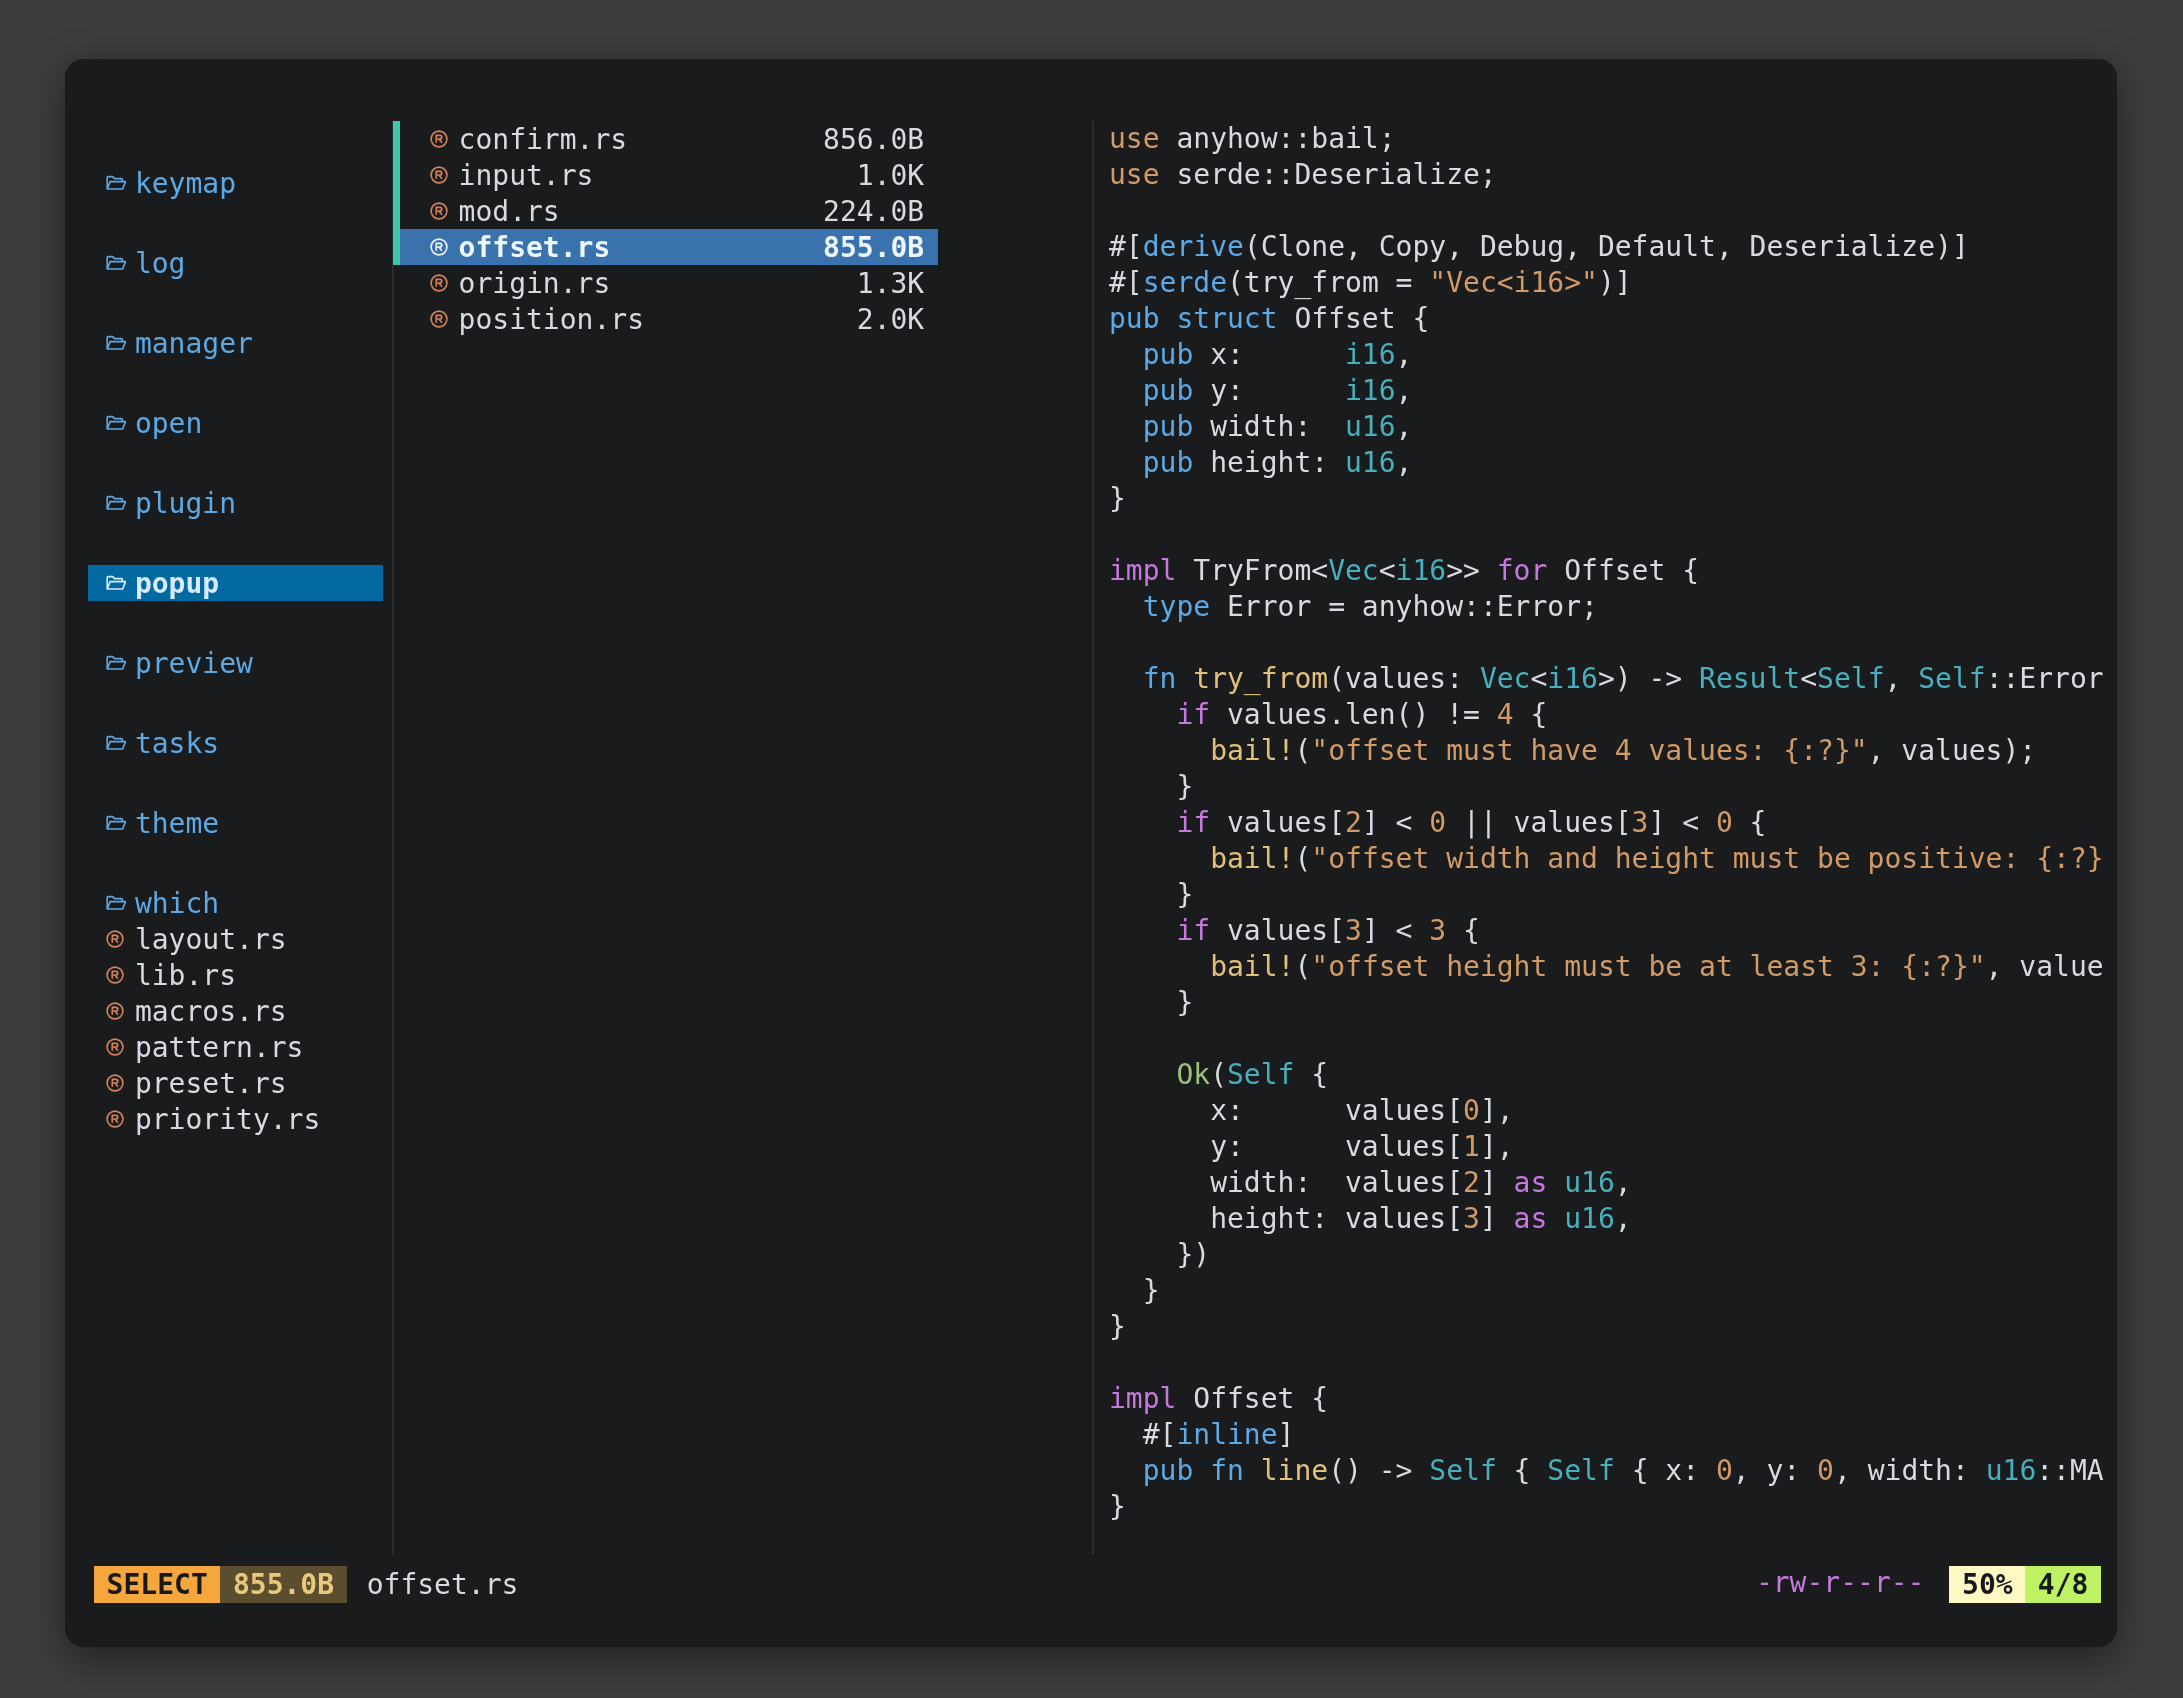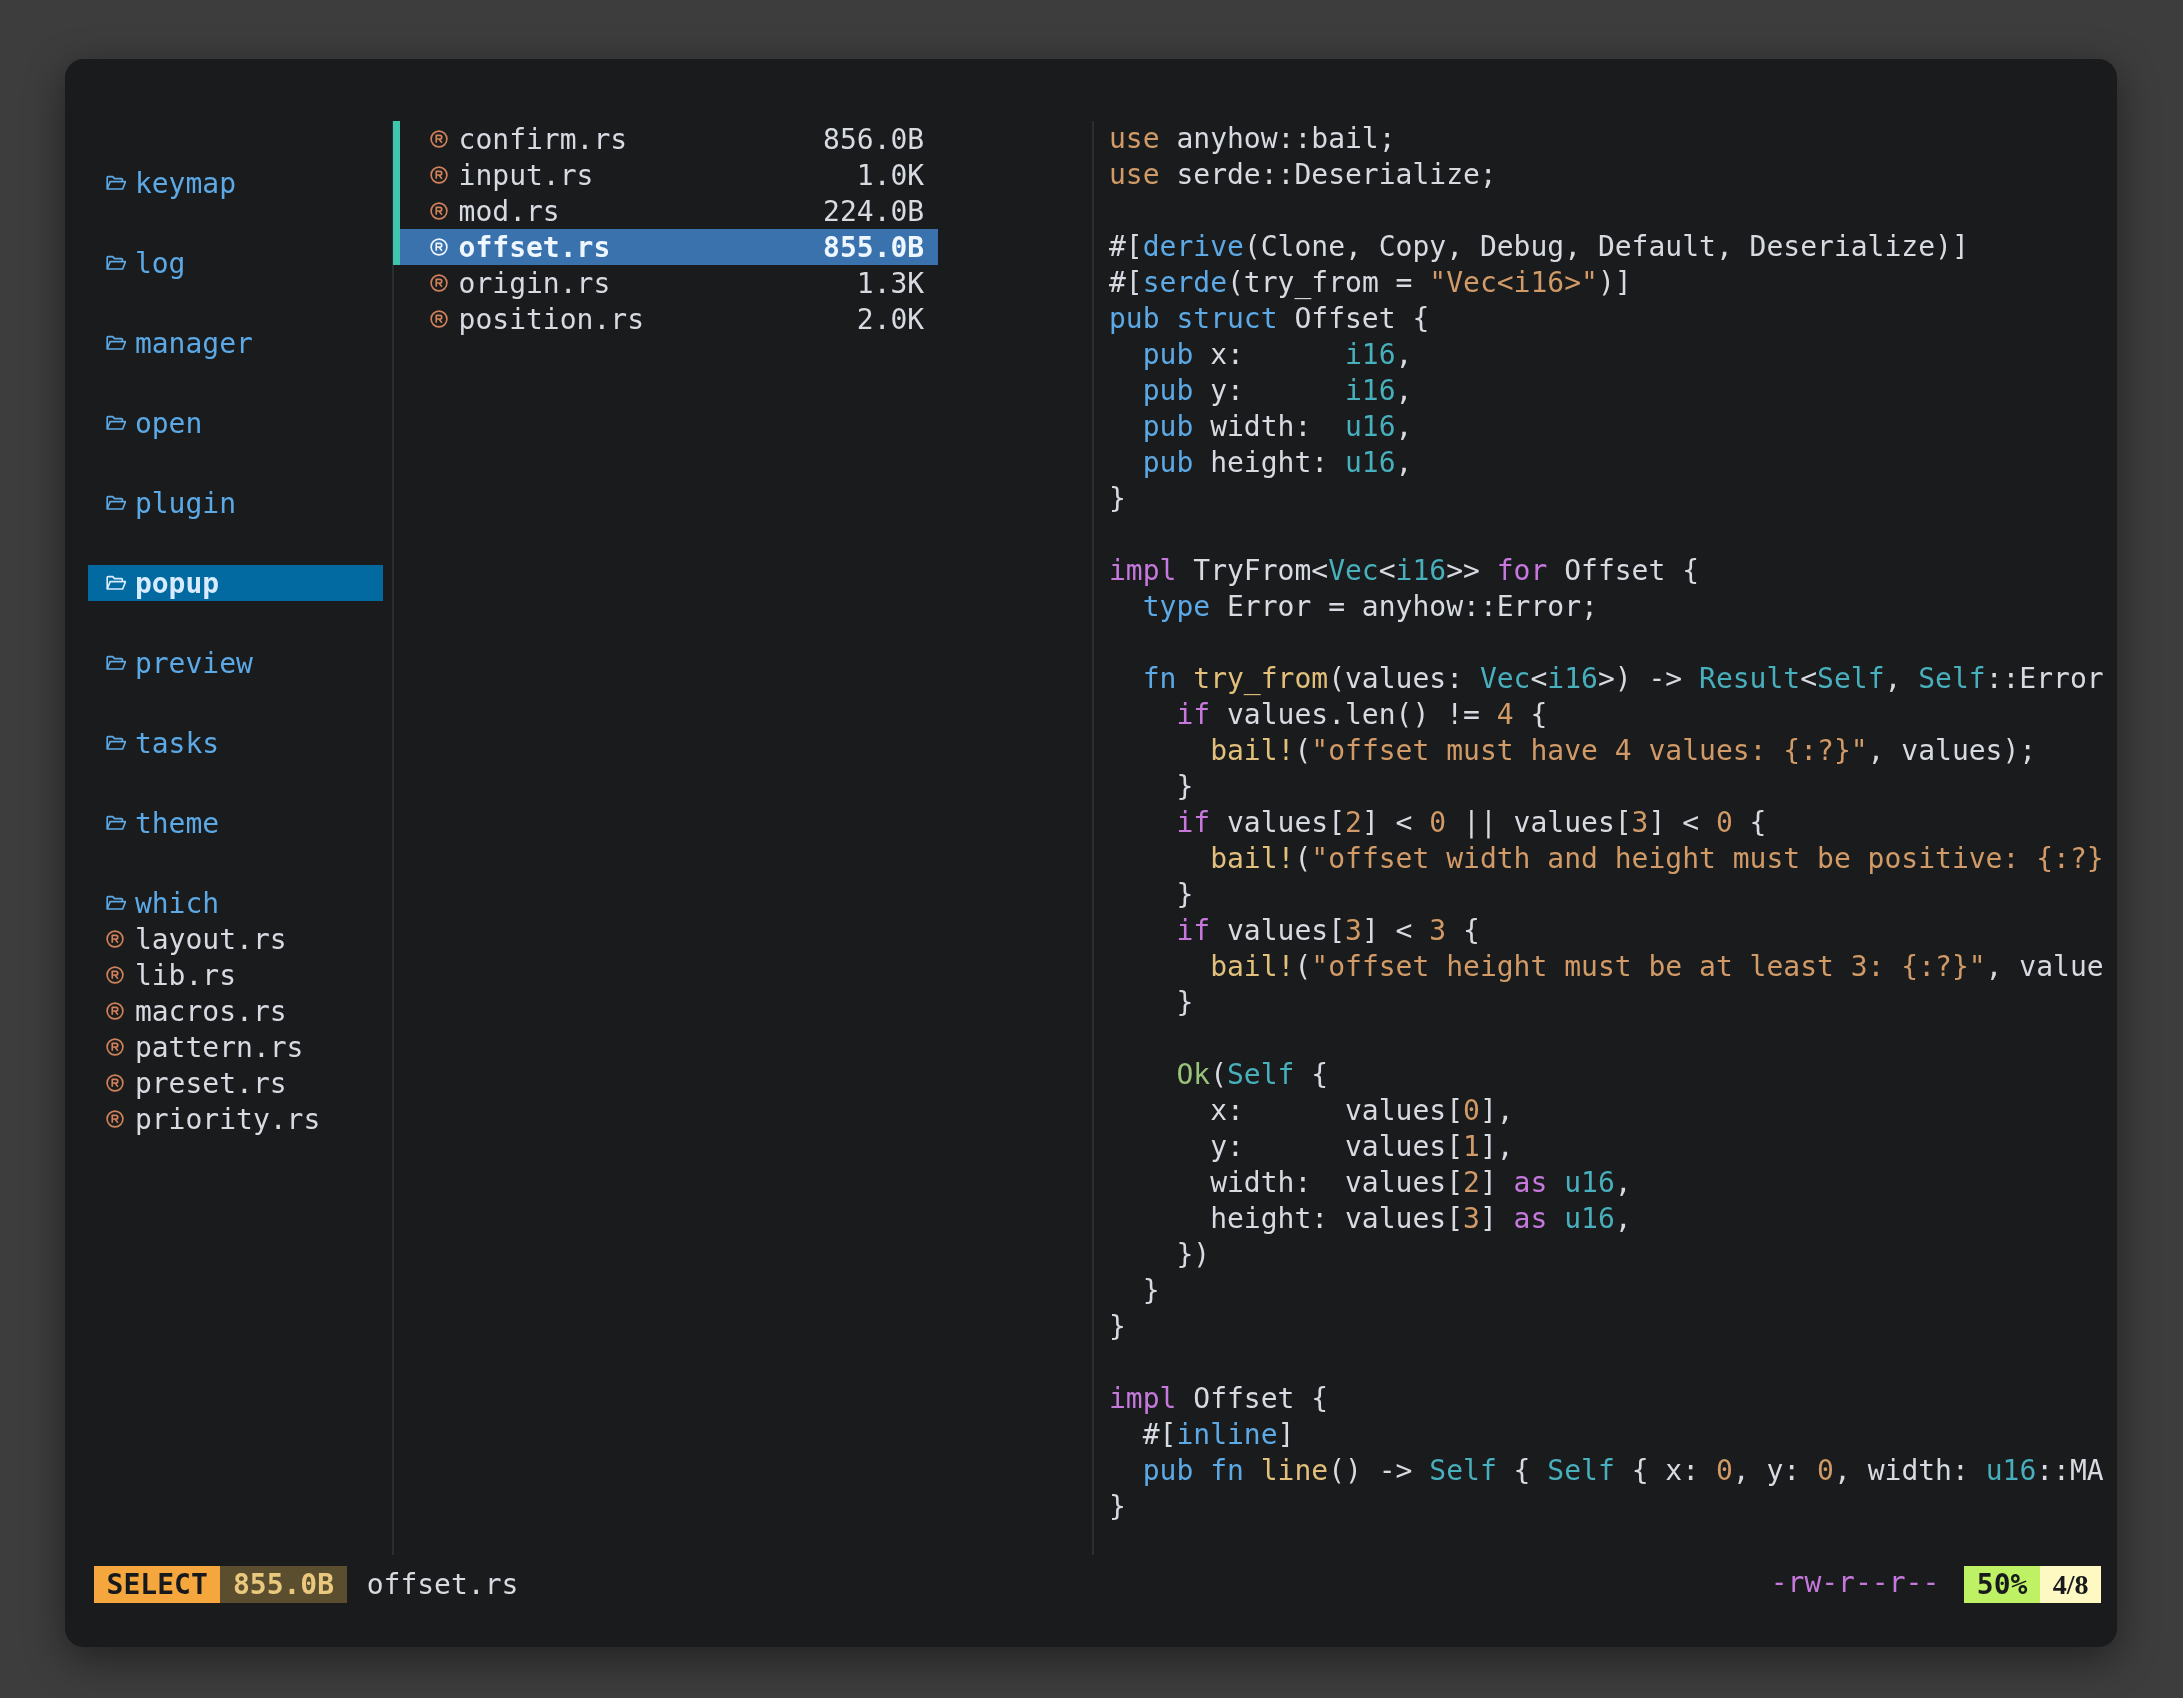--- a/index.html
+++ b/index.html
@@ -65,22 +65,22 @@
     position:absolute;left:11px;right:16px;bottom:44px;height:37px;
     display:flex;align-items:center;font-size:28px;z-index:3;margin-left:18px;
   }
   .status-left{display:flex;align-items:center;}
   .chip{height:37px;line-height:37px;padding:0 12.6px;font-weight:bold;flex:none;}
   .chip.mode{background:#f5a73e;color:#17191c;}
   .chip.size{background:#5a4e2f;color:#eac97e;}
   .filename{margin-left:20px;color:#d7dae0;}
   .status-right{margin-left:auto;display:flex;}
   .perms{color:#c678dd;margin-right:25px;}
-  .chip.percent{background:#bef264;color:#17191c;}
-  .chip.position{background:#fef9c3;color:#17191c;font-family:Liberation Serif, serif;}
+  .chip.percent{background:#fef9c3;color:#17191c;}
+  .chip.position{background:#bef264;color:#17191c;}
 </style>
 </head>
 <body>
 
 <div class="window">
 
   <div class="divider" id="divider-left"></div>
   <div class="divider" id="divider-right"></div>
 
   <div class="panel" id="parent-panel">

